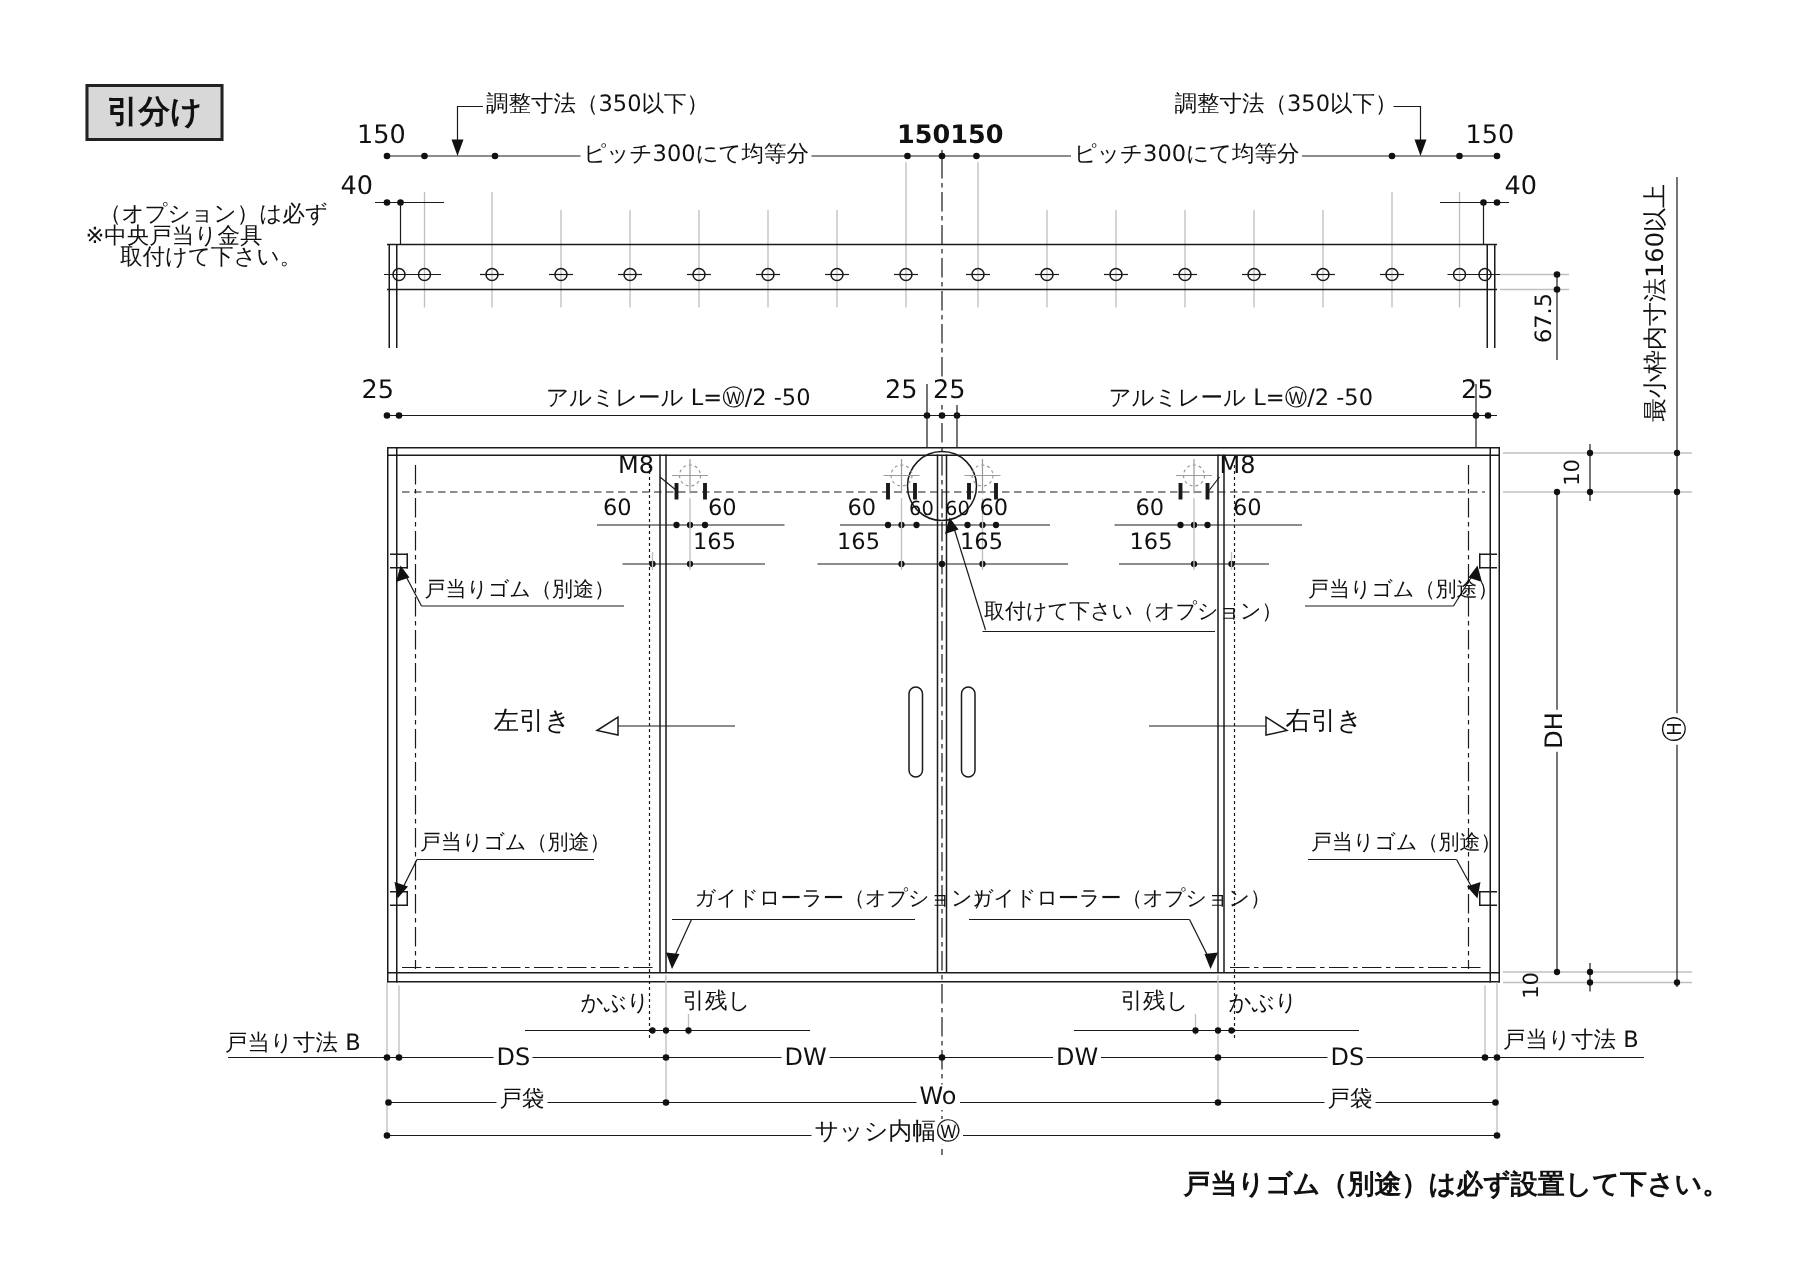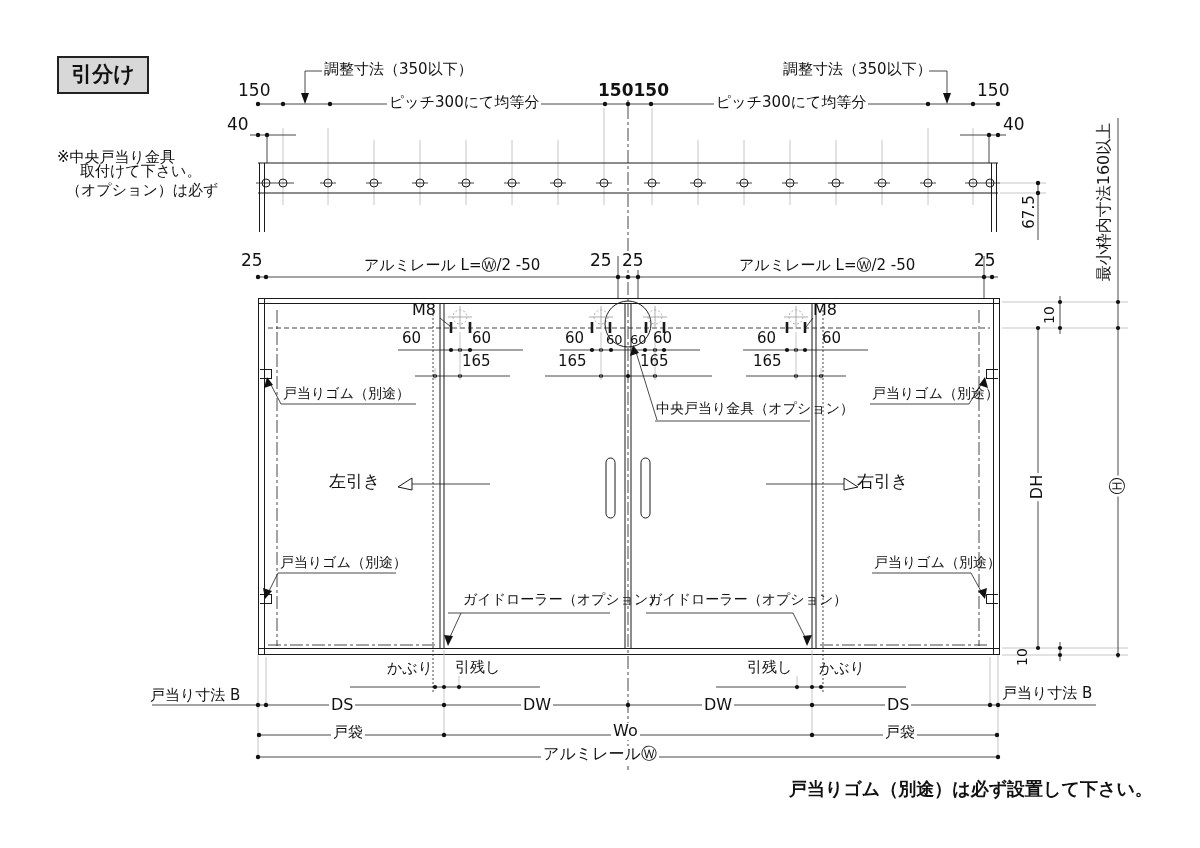--- a/index.html
+++ b/index.html
@@ -342,21 +342,21 @@
         <circle class="d" cx="997" cy="735" r="2.2"></circle>
 
     <line class="th" x1="258" y1="757" x2="998" y2="757"></line>
     <circle class="d" cx="258" cy="757" r="2.2"></circle>
         <circle class="d" cx="998" cy="757" r="2.2"></circle>
   </g>
 </svg>
 
   <div id="title-box">引分け</div>
   <div class="lbl f15" style="left:57px;top:114px;margin-top:36px;">※中央戸当り金具</div>
-  <div class="lbl f15" style="left:66px;top:135px;margin-top:48px;">（オプション）は必ず</div>
+  <div class="lbl f15" style="left:66px;top:135px;">（オプション）は必ず</div>
   <div class="lbl f15" style="left:80px;top:164px;">取付けて下さい。</div>
 
   <div class="lbl f15" style="left:324px;top:62px;">調整寸法（350以下）</div>
   <div class="lbl f15" style="left:783px;top:62px;">調整寸法（350以下）</div>
   <div class="lbl f17" style="left:238px;top:82px;">150</div>
   <div class="lbl f17 bgw" style="left:596px;top:82px;font-weight:bold;">150150</div>
   <div class="lbl f17" style="left:977px;top:82px;">150</div>
   <div class="lbl f17" style="left:227px;top:116px;">40</div>
   <div class="lbl f17" style="left:1003px;top:116px;">40</div>
   <div class="lbl f15 bgw" style="left:387px;top:95px;">ピッチ300にて均等分</div>
@@ -378,21 +378,21 @@
   <div class="lbl f15" style="left:565px;top:331px;">60</div>
   <div class="lbl f13" style="left:606px;top:333px;">60</div>
   <div class="lbl f13" style="left:630px;top:333px;">60</div>
   <div class="lbl f15" style="left:653px;top:331px;">60</div>
   <div class="lbl f15" style="left:757px;top:331px;">60</div>
   <div class="lbl f15" style="left:822px;top:331px;">60</div>
   <div class="lbl f15" style="left:462px;top:354px;">165</div>
   <div class="lbl f15" style="left:558px;top:354px;">165</div>
   <div class="lbl f15" style="left:640px;top:354px;">165</div>
   <div class="lbl f15" style="left:753px;top:354px;">165</div>
-  <div class="lbl f14" style="left:656px;top:401px;">中央戸当り金具（オプション）</div>
+  <div class="lbl f14" style="left:656px;top:401px;">取付けて下さい（オプション）</div>
 
   <div class="lbl f14" style="left:283px;top:386px;">戸当りゴム（別途）</div>
   <div class="lbl f14" style="left:280px;top:555px;">戸当りゴム（別途）</div>
   <div class="lbl f14" style="left:872px;top:386px;">戸当りゴム（別途）</div>
   <div class="lbl f14" style="left:874px;top:555px;">戸当りゴム（別途）</div>
   <div class="lbl f17" style="left:329px;top:473px;">左引き</div>
   <div class="lbl f17" style="left:857px;top:473px;">右引き</div>
   <div class="lbl f14" style="left:463px;top:592px;">ガイドローラー（オプション）</div>
   <div class="lbl f14" style="left:648px;top:592px;">ガイドローラー（オプション）</div>
 
@@ -407,16 +407,16 @@
   <div class="lbl f15" style="left:819px;top:661px;">かぶり</div>
   <div class="lbl f15" style="left:150px;top:688px;">戸当り寸法 B</div>
   <div class="lbl f15" style="left:1002px;top:686px;">戸当り寸法 B</div>
   <div class="lbl f16 bgw" style="left:329px;top:697px;">DS</div>
   <div class="lbl f16 bgw" style="left:521px;top:697px;">DW</div>
   <div class="lbl f16 bgw" style="left:702px;top:697px;">DW</div>
   <div class="lbl f16 bgw" style="left:885px;top:697px;">DS</div>
   <div class="lbl f15 bgw" style="left:331px;top:725px;">戸袋</div>
   <div class="lbl f16 bgw" style="left:611px;top:723px;">Wo</div>
   <div class="lbl f15 bgw" style="left:883px;top:725px;">戸袋</div>
-  <div class="lbl f16 bgw" style="left:541px;top:746px;">アルミレールⓌ</div>
+  <div class="lbl f16 bgw" style="left:541px;top:746px;">サッシ内幅Ⓦ</div>
 
   <div class="lbl f18 b" style="left:789px;top:780px;">戸当りゴム（別途）は必ず設置して下さい。</div>
 </div>
 
 </body></html>

